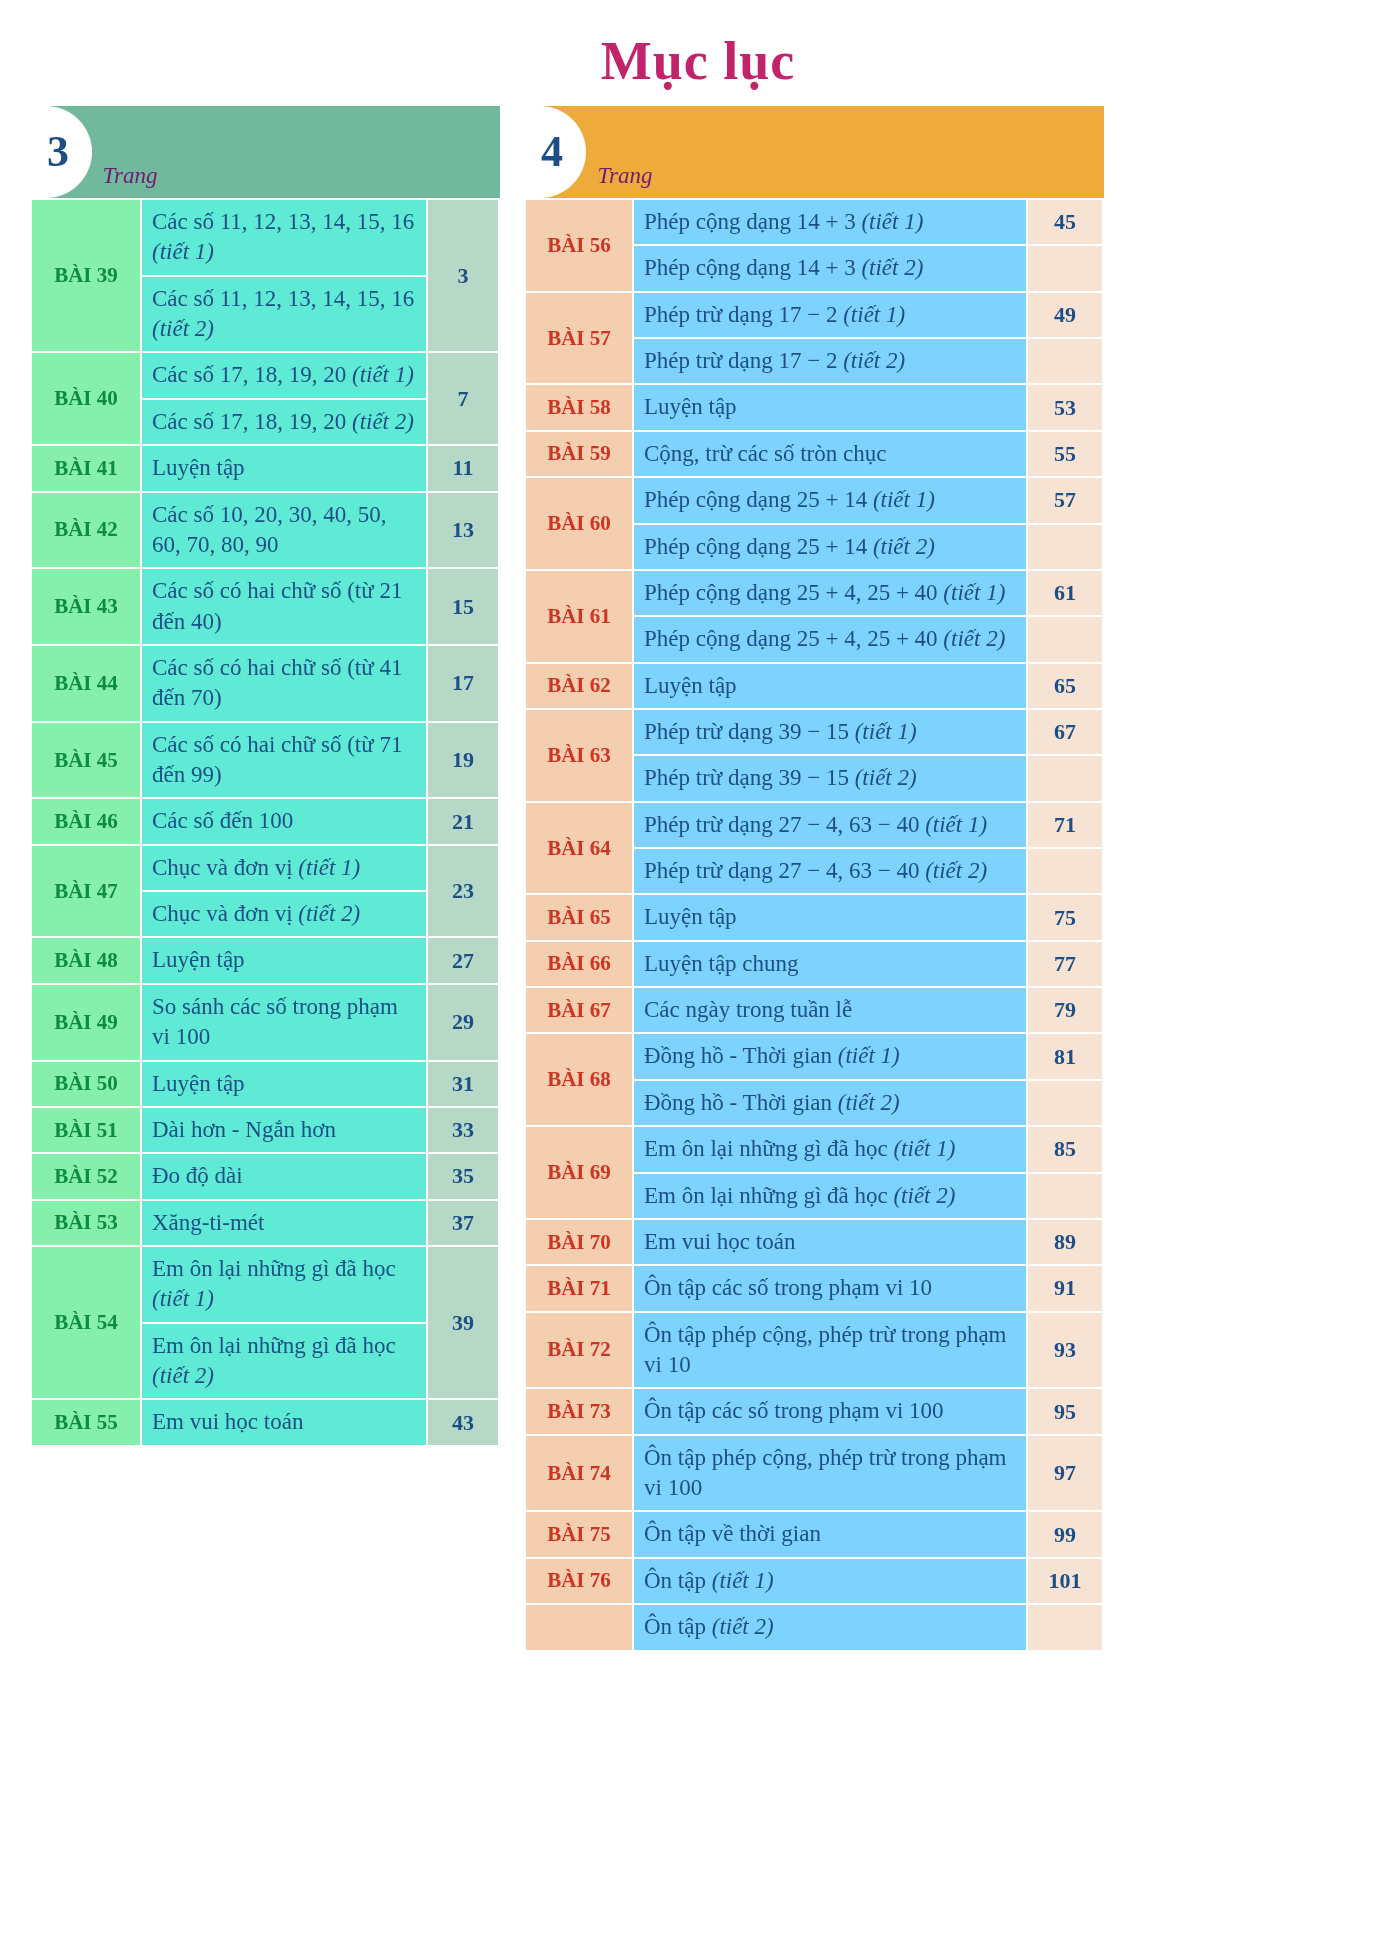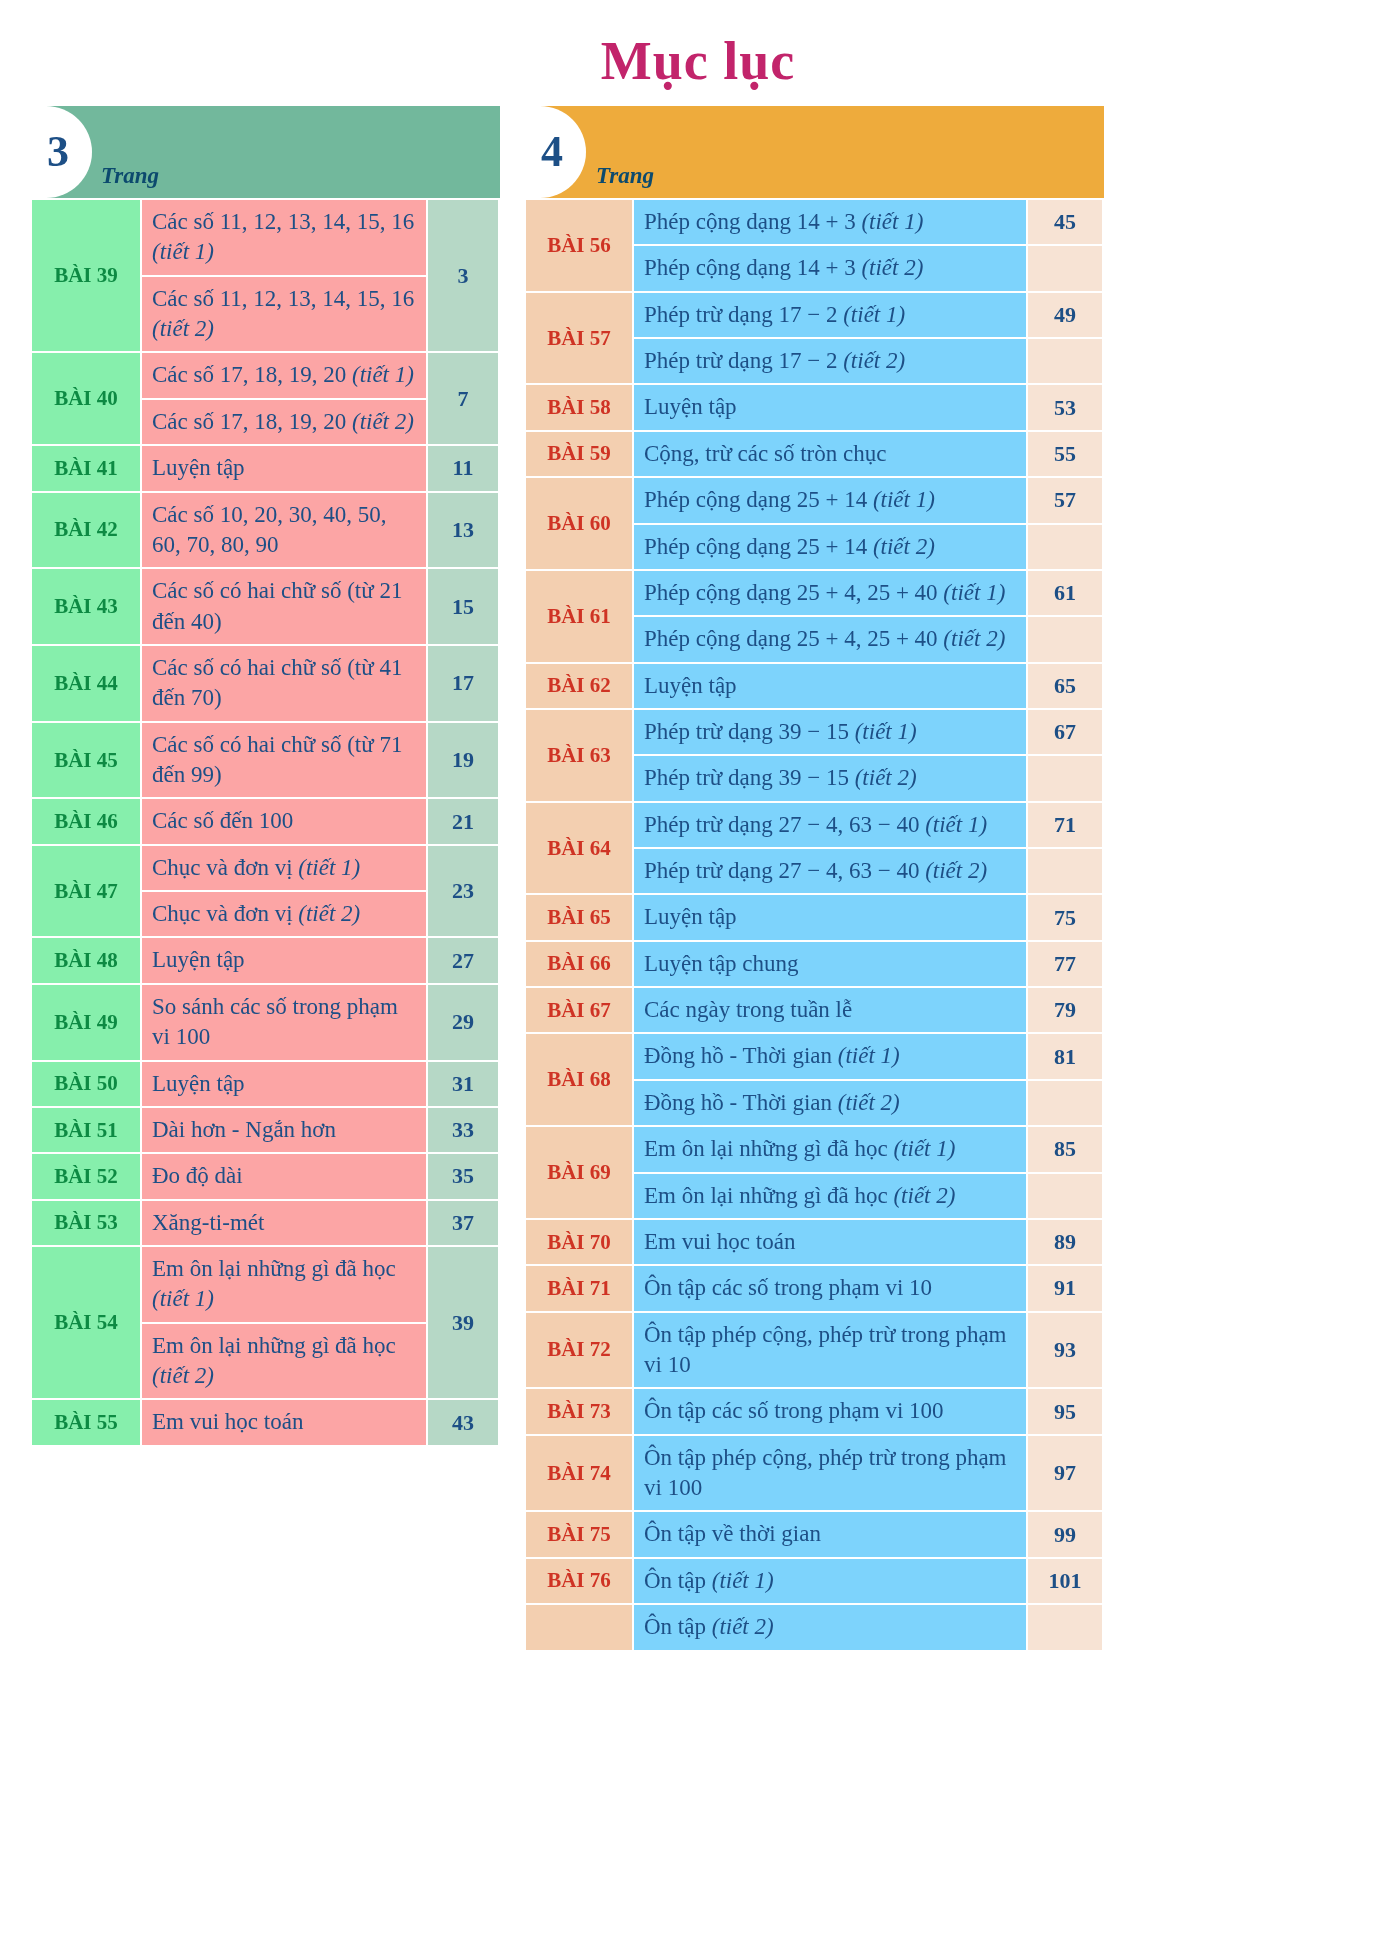--- a/index.html
+++ b/index.html
@@ -83,23 +83,23 @@
     font-size: 25px;
     line-height: 1.25;
     padding: 8px 6px 8px 4px;
   }
   .col-right .chap-title { font-size: 24px; }
   .chap-trang {
     flex: 0 0 76px;
     display: flex;
     align-items: flex-end;
     justify-content: center;
-    color: #0c4a6e;
+    color: #701a75;
     font-style: italic;
-    font-weight: bold;
+    font-weight: normal;
     font-size: 23px;
     padding-bottom: 9px;
   }
   .col-right .chap-trang { flex: 0 0 78px; }
 
   
   table.toc {
     border-collapse: separate;
     border-spacing: 2px;
     width: 100%;
@@ -123,21 +123,21 @@
   .page-cell {
     text-align: center;
     font-weight: bold;
     font-size: 22px;
     color: #1d4f86;
   }
   .it { font-style: italic; }
 
   
   .col-left .lesson-cell { background: #86efac; color: #0d8a43; }
-  .col-left .desc-cell   { background: #fca5a5; }
+  .col-left .desc-cell   { background: #5eead4; }
   .col-left .page-cell   { background: #b6d8c6; }
 
   
   .col-right .lesson-cell { background: #f3cfb0; color: #cf3324; }
   .col-right .desc-cell   { background: #7dd3fc; }
   .col-right .page-cell   { background: #f7e3d4; }
 
   .col-left  table.toc { background: #ffffff; }
   .col-right table.toc { background: #ffffff; }
 

